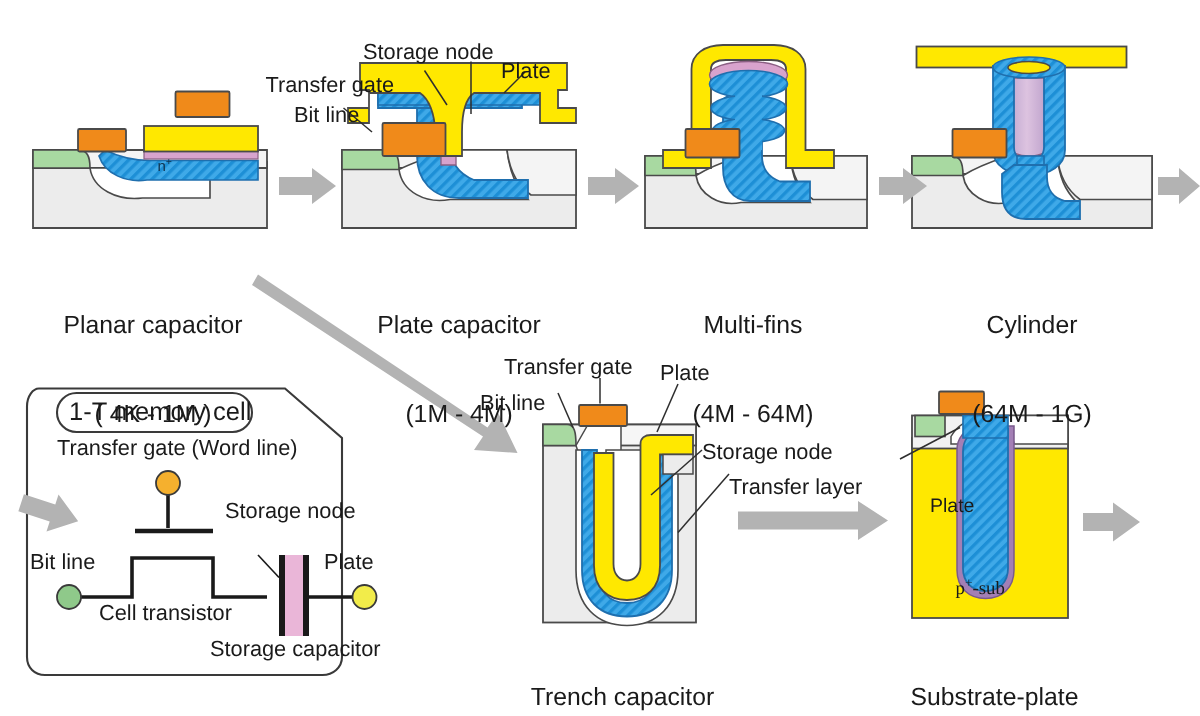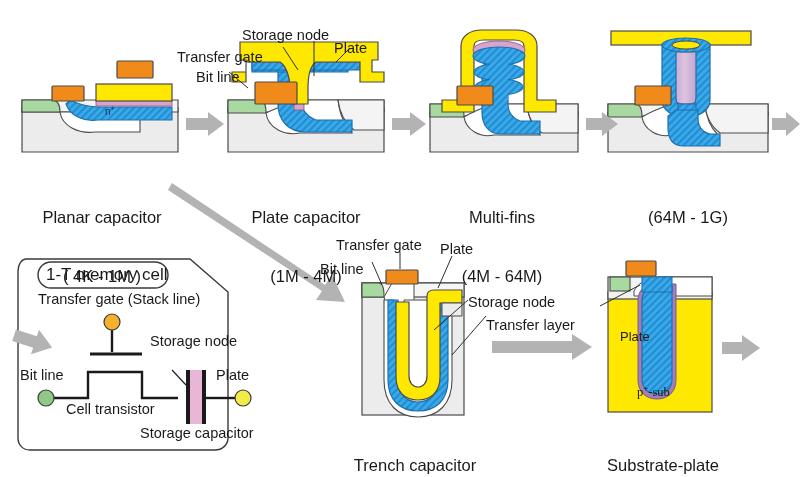--- a/index.html
+++ b/index.html
@@ -260,25 +260,26 @@
   </div>
   <div class="cap" style="left:212px;top:168px;width:188px;">
     <span class="t1">Plate capacitor</span>
     <span class="t2">(1M - 4M)</span>
   </div>
   <div class="cap" style="left:412px;top:168px;width:180px;">
     <span class="t1">Multi-fins</span>
     <span class="t2">(4M - 64M)</span>
   </div>
   <div class="cap" style="left:598px;top:168px;width:180px;">
+    <span class="t1">Cylinder</span>
     <span class="t2">(64M - 1G)</span>
   </div>
 
   <div class="lbl" style="left:46px;top:266px;font-size:17px;">1-T memory cell</div>
-  <div class="lbl med" style="left:38px;top:292px;">Transfer gate (Stack line)</div>
+  <div class="lbl med" style="left:38px;top:292px;">Transfer gate (Word line)</div>
   <div class="lbl med" style="left:150px;top:334px;">Storage node</div>
   <div class="lbl med" style="left:20px;top:368px;">Bit line</div>
   <div class="lbl med" style="left:216px;top:368px;">Plate</div>
   <div class="lbl med" style="left:66px;top:402px;">Cell transistor</div>
   <div class="lbl med" style="left:140px;top:426px;">Storage capacitor</div>
 
   <div class="lbl med" style="left:336px;top:238px;">Transfer gate</div>
   <div class="lbl med" style="left:320px;top:262px;">Bit line</div>
   <div class="lbl med" style="left:440px;top:242px;">Plate</div>
   <div class="lbl med" style="left:468px;top:295px;">Storage node</div>

